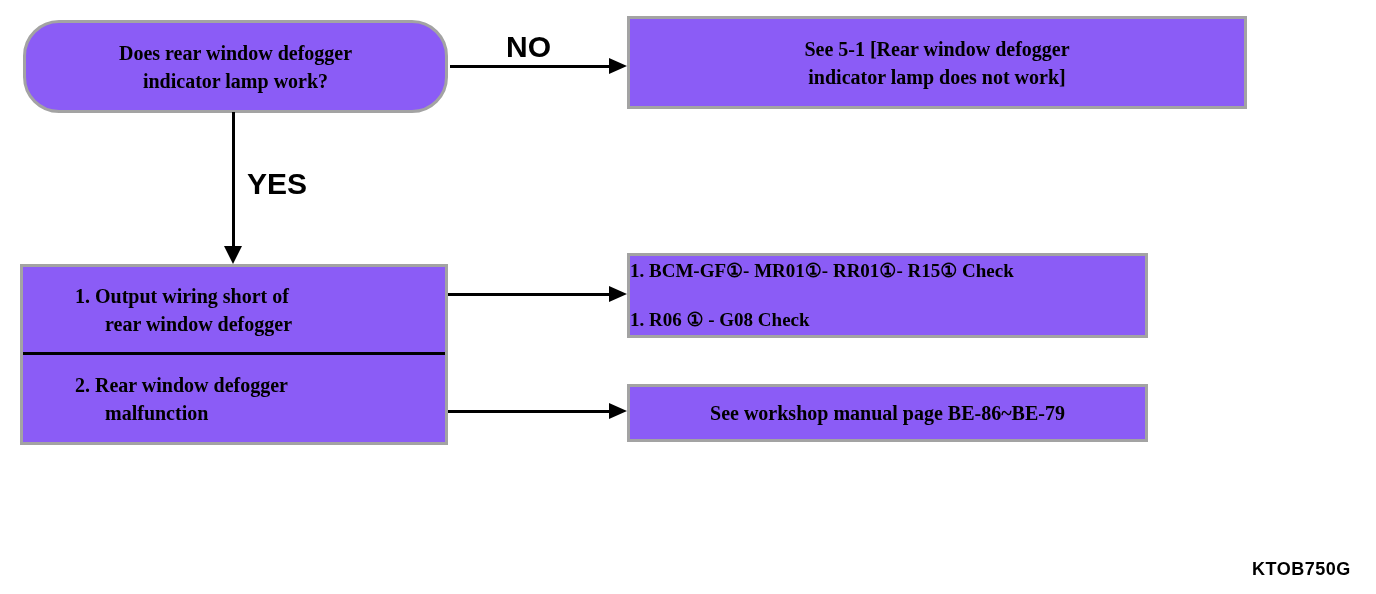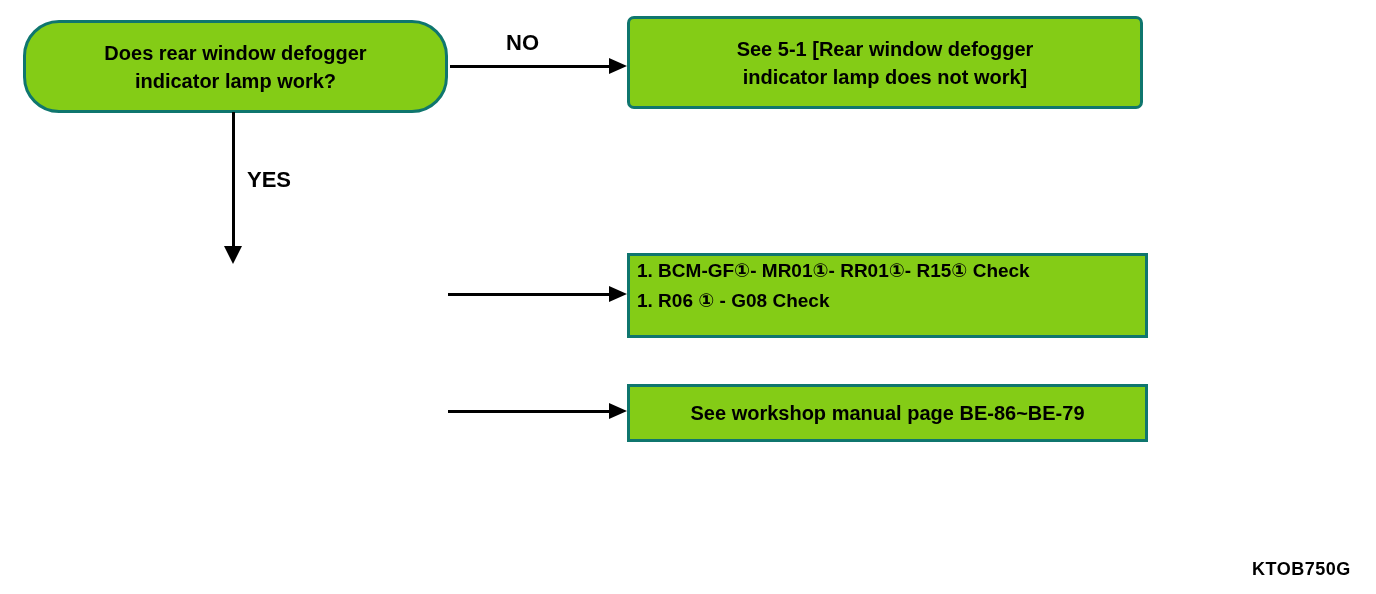--- a/index.html
+++ b/index.html
@@ -16,23 +16,24 @@
     font-weight: bold;
     overflow: hidden;
   }
   .canvas {
     position: absolute;
     left: 0; top: 0;
     width: 1376px; height: 594px;
   }
   .box {
     position: absolute;
-    border: 3px solid #0f766e;
+    border: 3px solid #a3a3a3;
     box-sizing: border-box;
-    background: #84cc16;
+    background: #8b5cf6;
+    font-family: Liberation Serif, serif;
   }
   .rounded { border-radius: 36px; }
   .center-text {
     display: flex;
     flex-direction: column;
     align-items: center;
     justify-content: center;
     text-align: center;
   }
   .node-line {
@@ -59,50 +60,50 @@
   }
   .arrowhead-down {
     position: absolute;
     width: 0; height: 0;
     border-left: 9px solid transparent;
     border-right: 9px solid transparent;
     border-top: 18px solid #000;
   }
   .edge-label {
     position: absolute;
-    font-size: 22px;
+    font-size: 30px;
     font-weight: bold;
     white-space: nowrap;
   }
   
   .decision { left: 23px; top: 20px; width: 425px; height: 93px; }
   
-  .no-result { left: 627px; top: 16px; width: 516px; height: 93px; border-radius: 7px; }
+  .no-result { left: 627px; top: 16px; width: 620px; height: 93px; }
   
   .causes { left: 20px; top: 264px; width: 428px; height: 181px; }
   .cause-cell {
     box-sizing: border-box;
     display: flex;
     flex-direction: column;
     justify-content: center;
     padding-left: 52px;
   }
   .cause-cell.first {
     height: 88px;
     border-bottom: 3px solid #000;
   }
   .cause-cell.second { height: 87px; }
   .cause-line2 { padding-left: 30px; }
   
   .action-check {
     left: 627px; top: 253px; width: 521px; height: 85px;
     display: flex;
     flex-direction: column;
-    justify-content: flex-start;
-    padding-left: 7px;
+    justify-content: space-between;
+    padding-left: 0;
   }
   .action-check .node-line {
     font-size: 19px;
     line-height: 30px;
   }
   
   .action-manual { left: 627px; top: 384px; width: 521px; height: 58px; }
   
   .figure-code {
     position: absolute;
@@ -129,20 +130,30 @@
 
   <div class="box center-text no-result">
     <div class="node-line">See 5-1 [Rear window defogger</div>
     <div class="node-line">indicator lamp does not work]</div>
   </div>
 
   <div class="vline" style="left:232px; top:112px; height:136px;"></div>
   <div class="arrowhead-down" style="left:224px; top:246px;"></div>
   <div class="edge-label" style="left:247px; top:167px;text-align:center;">YES</div>
 
+  <div class="box causes">
+    <div class="cause-cell first">
+      <div class="node-line">1. Output wiring short of</div>
+      <div class="node-line cause-line2">rear window defogger</div>
+    </div>
+    <div class="cause-cell second">
+      <div class="node-line">2. Rear window defogger</div>
+      <div class="node-line cause-line2">malfunction</div>
+    </div>
+  </div>
 
   <div class="hline" style="left:448px; top:293px; width:162px;"></div>
   <div class="arrowhead-right" style="left:609px; top:286px;"></div>
 
   <div class="box action-check">
     <div class="node-line">1. BCM-GF①- MR01①- RR01①- R15① Check</div>
     <div class="node-line">1. R06 ① - G08 Check</div>
   </div>
 
   <div class="hline" style="left:448px; top:410px; width:162px;"></div>

